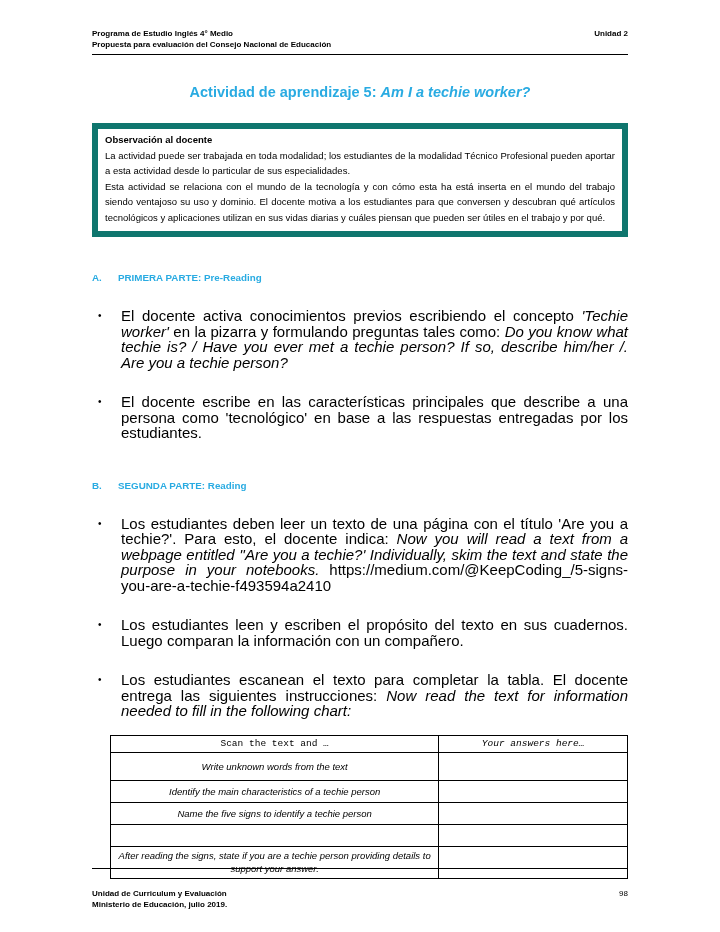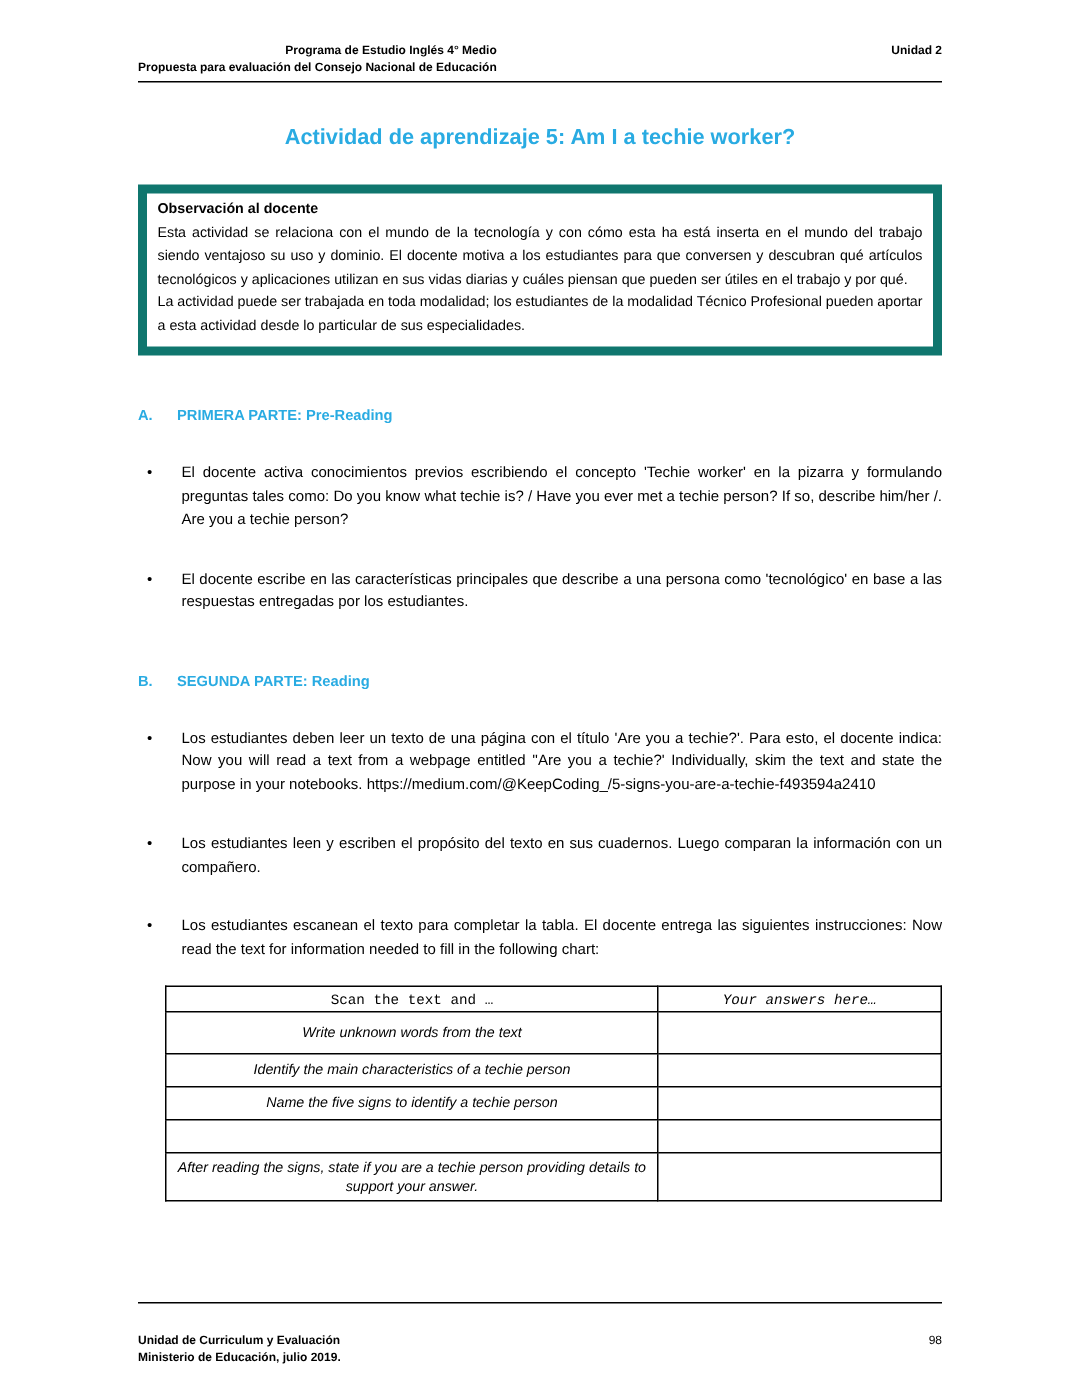--- a/index.html
+++ b/index.html
@@ -8,46 +8,46 @@
   .page {
     width:720px; height:932px; position:relative; background:#fff;
     font-family:"Liberation Sans", sans-serif; color:#000; overflow:hidden;
     margin:0 auto;
   }
   .content { padding:28px 92px 0 92px; }
 
   .doc-header {
     display:flex; justify-content:space-between; align-items:flex-start;
     font-size:8px; font-weight:bold; line-height:11px;
-    border-bottom:1px solid #000; padding-bottom:4px;text-align:right;
+    border-bottom:1px solid #000; padding-bottom:4px;
   }
   .doc-header .right { white-space:nowrap; }
 
   .title {
     margin-top:28px; text-align:center; color:var(--accent);
     font-weight:bold; font-size:14.5px; line-height:18px;
   }
-  .it { }
+  .it { font-style:italic; }
 
   .note-box {
     margin-top:22px; border:6px solid #0f766e; padding:3px 7px 6px 7px;
     font-size:9.5px; line-height:15.5px; text-align:justify;
   }
   .note-box .note-heading { font-weight:bold; text-align:left; }
   .note-box p { margin:0; }
 
   .section-heading {
     margin-top:34px; color:var(--accent); font-weight:bold; font-size:9.8px; line-height:13px;
   }
   .section-heading .label { display:inline-block; width:26px; }
 
   ul.bullets { list-style:none; margin:0; }
   ul.bullets li {
     position:relative; padding-left:29px; margin-top:24px;
-    font-size:10px; line-height:15.5px; text-align:justify;
+    font-size:15px; line-height:15.5px; text-align:justify;
     overflow-wrap:break-word;
   }
   ul.bullets li::before {
     content:"\2022"; position:absolute; left:6px; top:0; font-size:10px;
   }
 
   table.chart-table {
     margin:16px 0 0 18px; width:calc(100% - 18px);
     border-collapse:collapse; font-size:9.5px; line-height:13px;
   }
@@ -87,22 +87,22 @@
       </div>
       <div class="right">Unidad 2</div>
     </div>
 
     <div class="title">
       <span>Actividad de aprendizaje 5: </span><span class="it">Am I a techie worker?</span>
     </div>
 
     <div class="note-box">
       <div class="note-heading">Observación al docente</div>
+      <p>La actividad puede ser trabajada en toda modalidad; los estudiantes de la modalidad Técnico Profesional pueden aportar a esta actividad desde lo particular de sus especialidades.</p>
       <p>Esta actividad se relaciona con el mundo de la tecnología y con cómo esta ha está inserta en el mundo del trabajo siendo ventajoso su uso y dominio. El docente motiva a los estudiantes para que conversen y descubran qué artículos tecnológicos y aplicaciones utilizan en sus vidas diarias y cuáles piensan que pueden ser útiles en el trabajo y por qué.</p>
-      <p>La actividad puede ser trabajada en toda modalidad; los estudiantes de la modalidad Técnico Profesional pueden aportar a esta actividad desde lo particular de sus especialidades.</p>
     </div>
 
     <div class="section-heading">
       <span class="label">A.</span><span>PRIMERA PARTE: Pre-Reading</span>
     </div>
 
     <ul class="bullets">
       <li><span><span>El docente activa conocimientos previos escribiendo el concepto </span><span class="it">'Techie worker'</span><span> en la pizarra y formulando preguntas tales como: </span><span class="it">Do you know what techie is? / Have you ever met a techie person? If so, describe him/her /. Are you a techie person?</span></span></li>
       <li><span><span>El docente escribe en las características principales que describe a una persona como 'tecnológico' en base a las respuestas entregadas por los estudiantes.</span></span></li>
     </ul>

